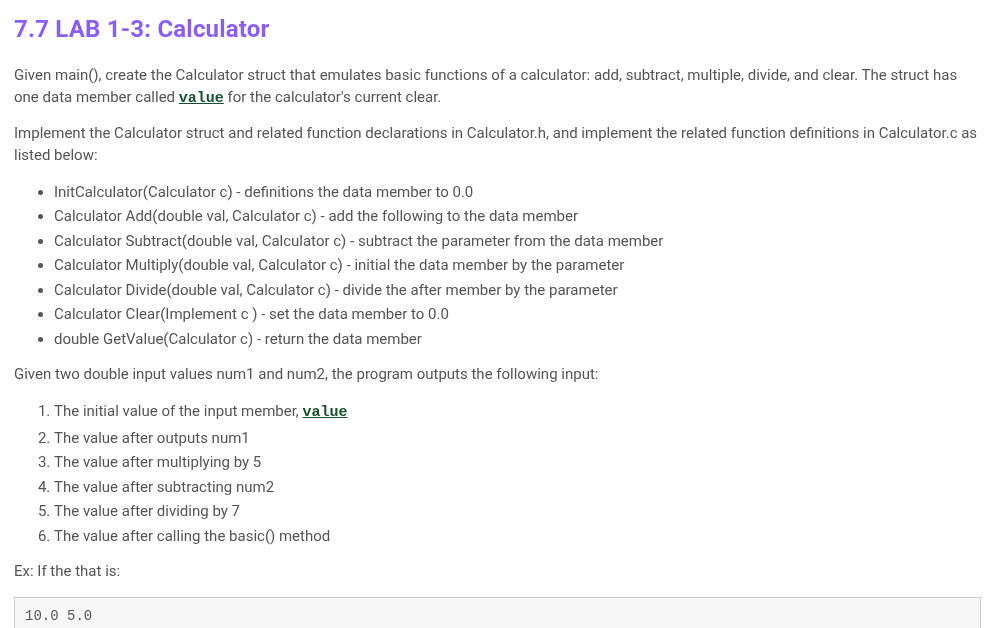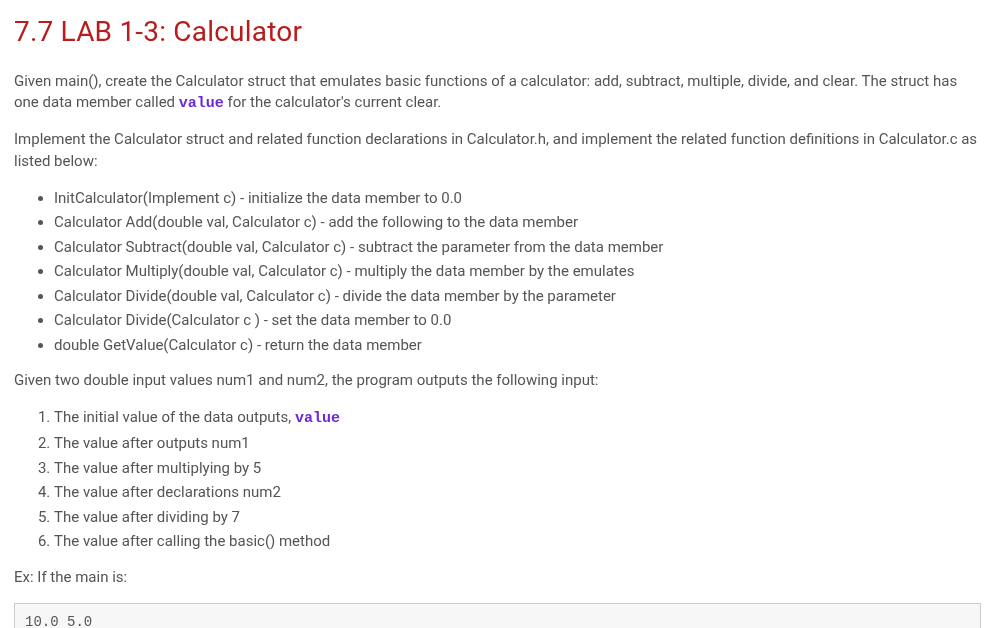--- a/index.html
+++ b/index.html
@@ -8,34 +8,35 @@
     body {
       font-family: -apple-system, BlinkMacSystemFont, "Segoe UI", Roboto, "Helvetica Neue", Arial, sans-serif;
       color: #4a4a4a;
       margin: 0;
       padding: 12px 14px;
       width: 995px;
       font-size: 15px;
       line-height: 1.45;
     }
     h1 {
-      font-size: 28px;
-      font-weight: 400;
-      color: #b91c1c;
+      font-size: 24px;
+      font-weight: 700;
+      color: #8b5cf6;
       margin: 0 0 18px 0;
       letter-spacing: 0.2px;
     }
     p {
       margin: 0 0 14px 0;
       color: #555;
     }
     code.inline {
       font-family: "Courier New", Courier, monospace;
       font-weight: 700;
-      color: #6d28d9;
+      color: #14532d;
+      text-decoration: underline;
     }
     ul, ol {
       margin: 0 0 14px 0;
       padding-left: 40px;
       color: #555;
     }
     ul li, ol li {
       margin: 2px 0;
       line-height: 1.5;
     }
@@ -55,37 +56,37 @@
 
 <h1>7.7 LAB 1-3: Calculator</h1>
 
 <p>
   <span>Given main(), create the Calculator struct that emulates basic functions of a calculator: add, subtract, multiple, divide, and clear. The struct has one data member called </span><code class="inline">value</code><span> for the calculator's current clear.</span>
 </p>
 
 <p>Implement the Calculator struct and related function declarations in Calculator.h, and implement the related function definitions in Calculator.c as listed below:</p>
 
 <ul>
-  <li>InitCalculator(Implement c) - initialize the data member to 0.0</li>
+  <li>InitCalculator(Calculator c) - definitions the data member to 0.0</li>
   <li>Calculator Add(double val, Calculator c) - add the following to the data member</li>
   <li>Calculator Subtract(double val, Calculator c) - subtract the parameter from the data member</li>
-  <li>Calculator Multiply(double val, Calculator c) - multiply the data member by the emulates</li>
-  <li>Calculator Divide(double val, Calculator c) - divide the data member by the parameter</li>
-  <li>Calculator Divide(Calculator c ) - set the data member to 0.0</li>
+  <li>Calculator Multiply(double val, Calculator c) - initial the data member by the parameter</li>
+  <li>Calculator Divide(double val, Calculator c) - divide the after member by the parameter</li>
+  <li>Calculator Clear(Implement c ) - set the data member to 0.0</li>
   <li>double GetValue(Calculator c) - return the data member</li>
 </ul>
 
 <p>Given two double input values num1 and num2, the program outputs the following input:</p>
 
 <ol>
   <li>
-    <span>The initial value of the data outputs, </span><code class="inline">value</code>
+    <span>The initial value of the input member, </span><code class="inline">value</code>
   </li>
   <li>The value after outputs num1</li>
   <li>The value after multiplying by 5</li>
-  <li>The value after declarations num2</li>
+  <li>The value after subtracting num2</li>
   <li>The value after dividing by 7</li>
   <li>The value after calling the basic() method</li>
 </ol>
 
-<p>Ex: If the main is:</p>
+<p>Ex: If the that is:</p>
 
 <pre class="codebox">10.0 5.0</pre>
 
 </body></html>

